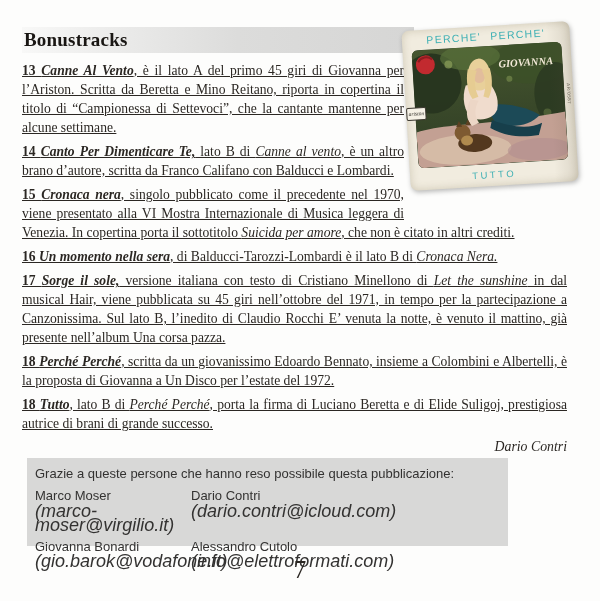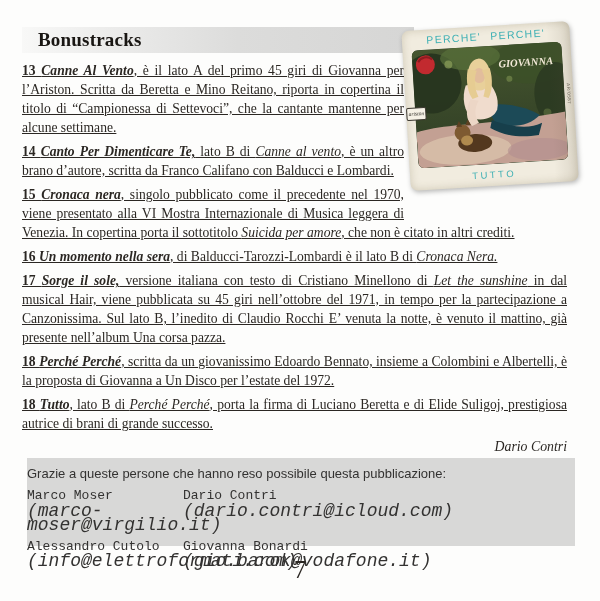--- a/index.html
+++ b/index.html
@@ -10,21 +10,21 @@
     color:#2b2723;
   }
   .page{position:relative;width:600px;height:601px;background:#fdfdfc;}
 
   
   .header-bar{
     position:absolute;left:22px;top:27px;width:392px;height:26px;
     background:linear-gradient(90deg,#f8f8f7 0%,#ececeb 22%,#dcdcdb 55%,#d6d6d5 100%);
   }
   .header-title{
-    position:absolute;left:16px;top:2px;
+    position:absolute;left:2px;top:2px;
     font-size:19px;font-weight:bold;letter-spacing:.2px;color:#191613;
   }
 
   
   .content{position:absolute;left:22px;top:61px;width:545px;}
   .cover-spacer{float:right;width:163px;height:145px;}
   .para{margin:0 0 5px 0;font-size:13.6px;line-height:19px;text-align:justify;text-decoration:underline;}
   .b{font-weight:bold}
   .i{font-style:italic}
   .signature{
@@ -62,26 +62,26 @@
     font-size:5.5px;font-style:italic;text-align:center;line-height:10px;color:#2c2a24;
   }
   .catalog{
     position:absolute;right:2px;top:62px;
     writing-mode:vertical-rl;font-family:"Liberation Sans",sans-serif;
     font-size:4.5px;color:#6b655a;letter-spacing:.5px;
   }
 
   
   .credits-box{
-    position:absolute;left:27px;top:458px;width:548px;height:88px;
-    background:#d8d8d7;box-sizing:border-box;padding:8px 6px 0 0;
+    position:absolute;left:27px;top:458px;width:481px;height:88px;
+    background:#d8d8d7;box-sizing:border-box;padding:8px 6px 0 8px;
     font-family:"Liberation Sans",sans-serif;color:#333231;
   }
   .credits-intro{font-size:13px;line-height:15px;margin-bottom:8px;}
-  .credits-row{display:grid;grid-template-columns:156px 168px 1fr;margin-bottom:7px;font-family:Liberation Mono, monospace;}
+  .credits-row{display:grid;grid-template-columns:156px 168px 1fr;margin-bottom:7px;}
   .person-name{font-size:13px;line-height:14.5px;}
   .person-email{font-size:18px;line-height:14.5px;font-style:italic;}
 
   
   .page-number{
     position:absolute;left:0;top:556px;width:600px;text-align:center;
     font-size:25px;color:#2b2723;
   }
 </style>
 </head>
@@ -167,26 +167,26 @@
             <div class="person-name">Marco Moser</div>
             <div class="person-email">(marco-moser@virgilio.it)</div>
           </div>
           <div>
             <div class="person-name">Dario Contri</div>
             <div class="person-email">(dario.contri@icloud.com)</div>
           </div>
         </div>
         <div class="credits-row">
           <div>
+            <div class="person-name">Giovanna Bonardi</div>
+            <div class="person-email">(gio.barok@vodafone.it)</div>
+          </div>
+          <div>
             <div class="person-name">Alessandro Cutolo</div>
             <div class="person-email">(info@elettroformati.com)</div>
-          </div>
-          <div>
-            <div class="person-name">Giovanna Bonardi</div>
-            <div class="person-email">(gio.barok@vodafone.it)</div>
           </div>
         </div>
       </div>
   </div>
 
   <div class="page-number">7</div>
 
 </div>
 
 </body></html>

